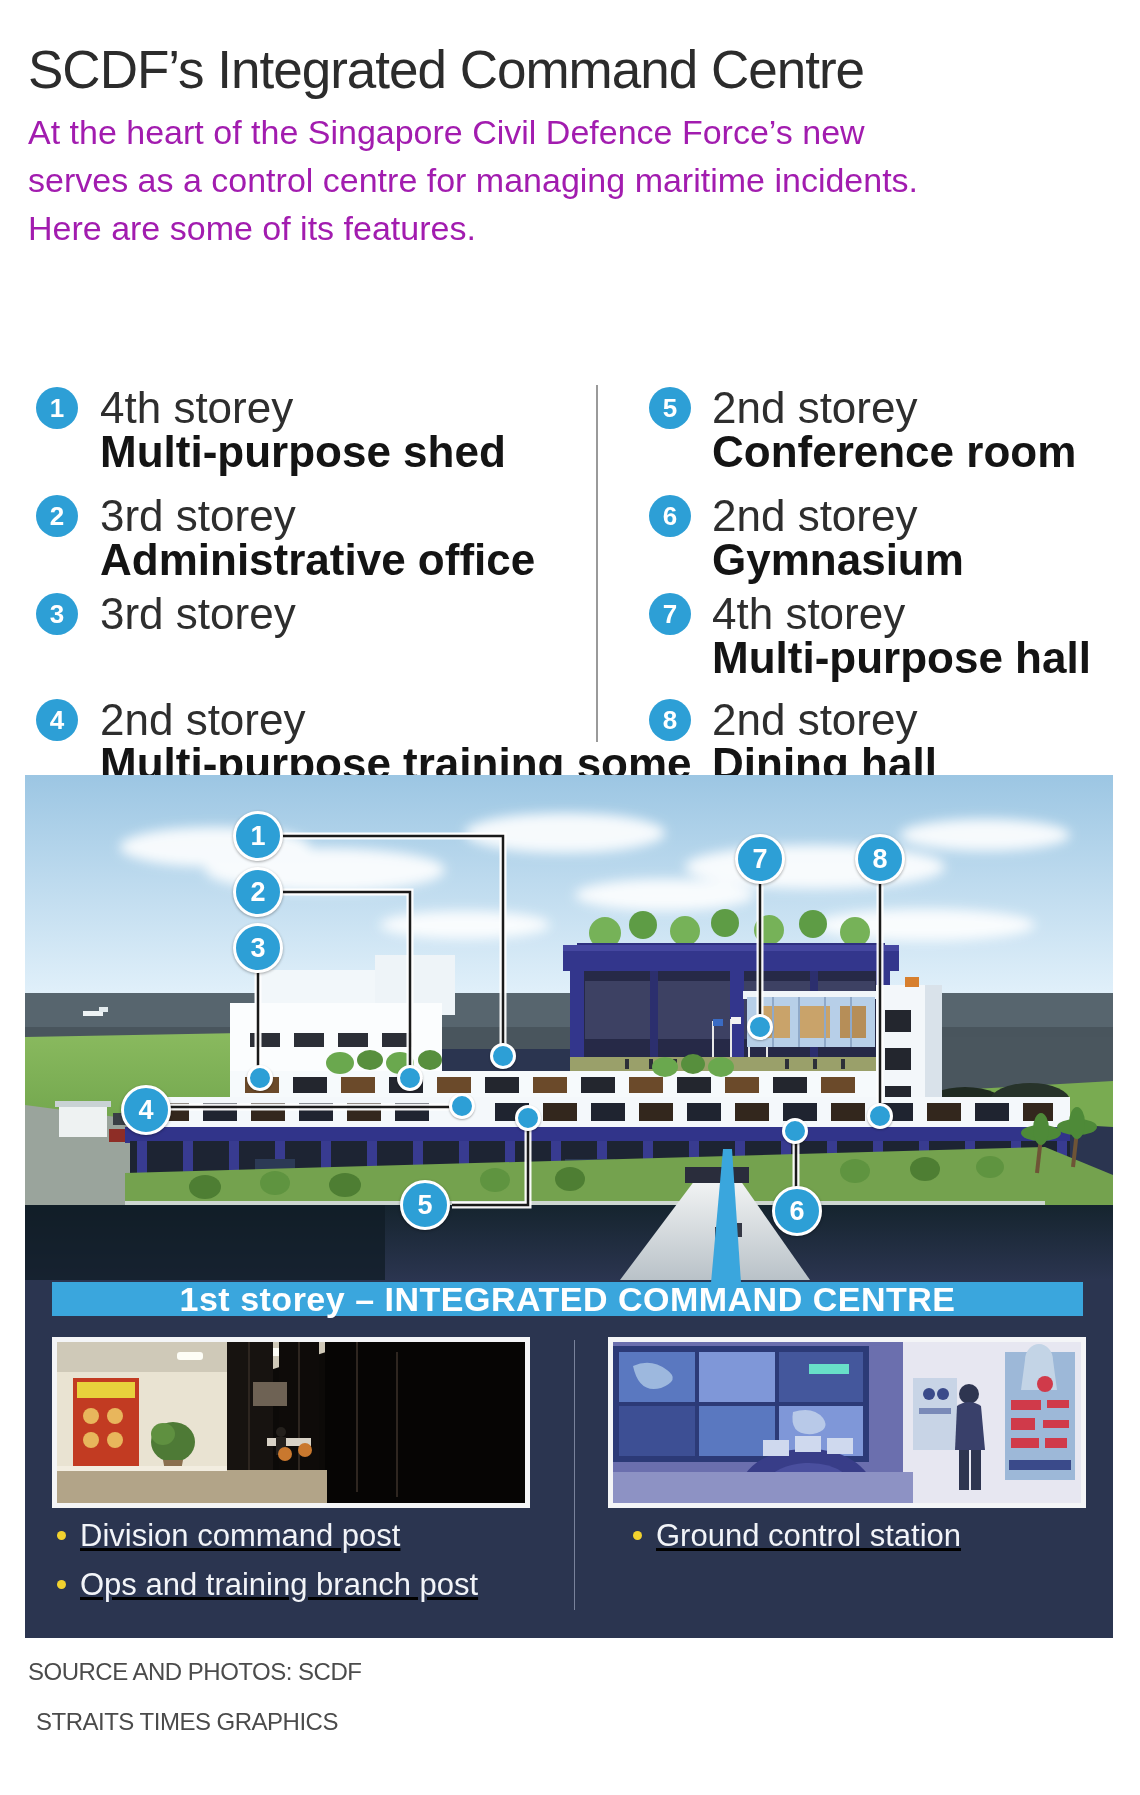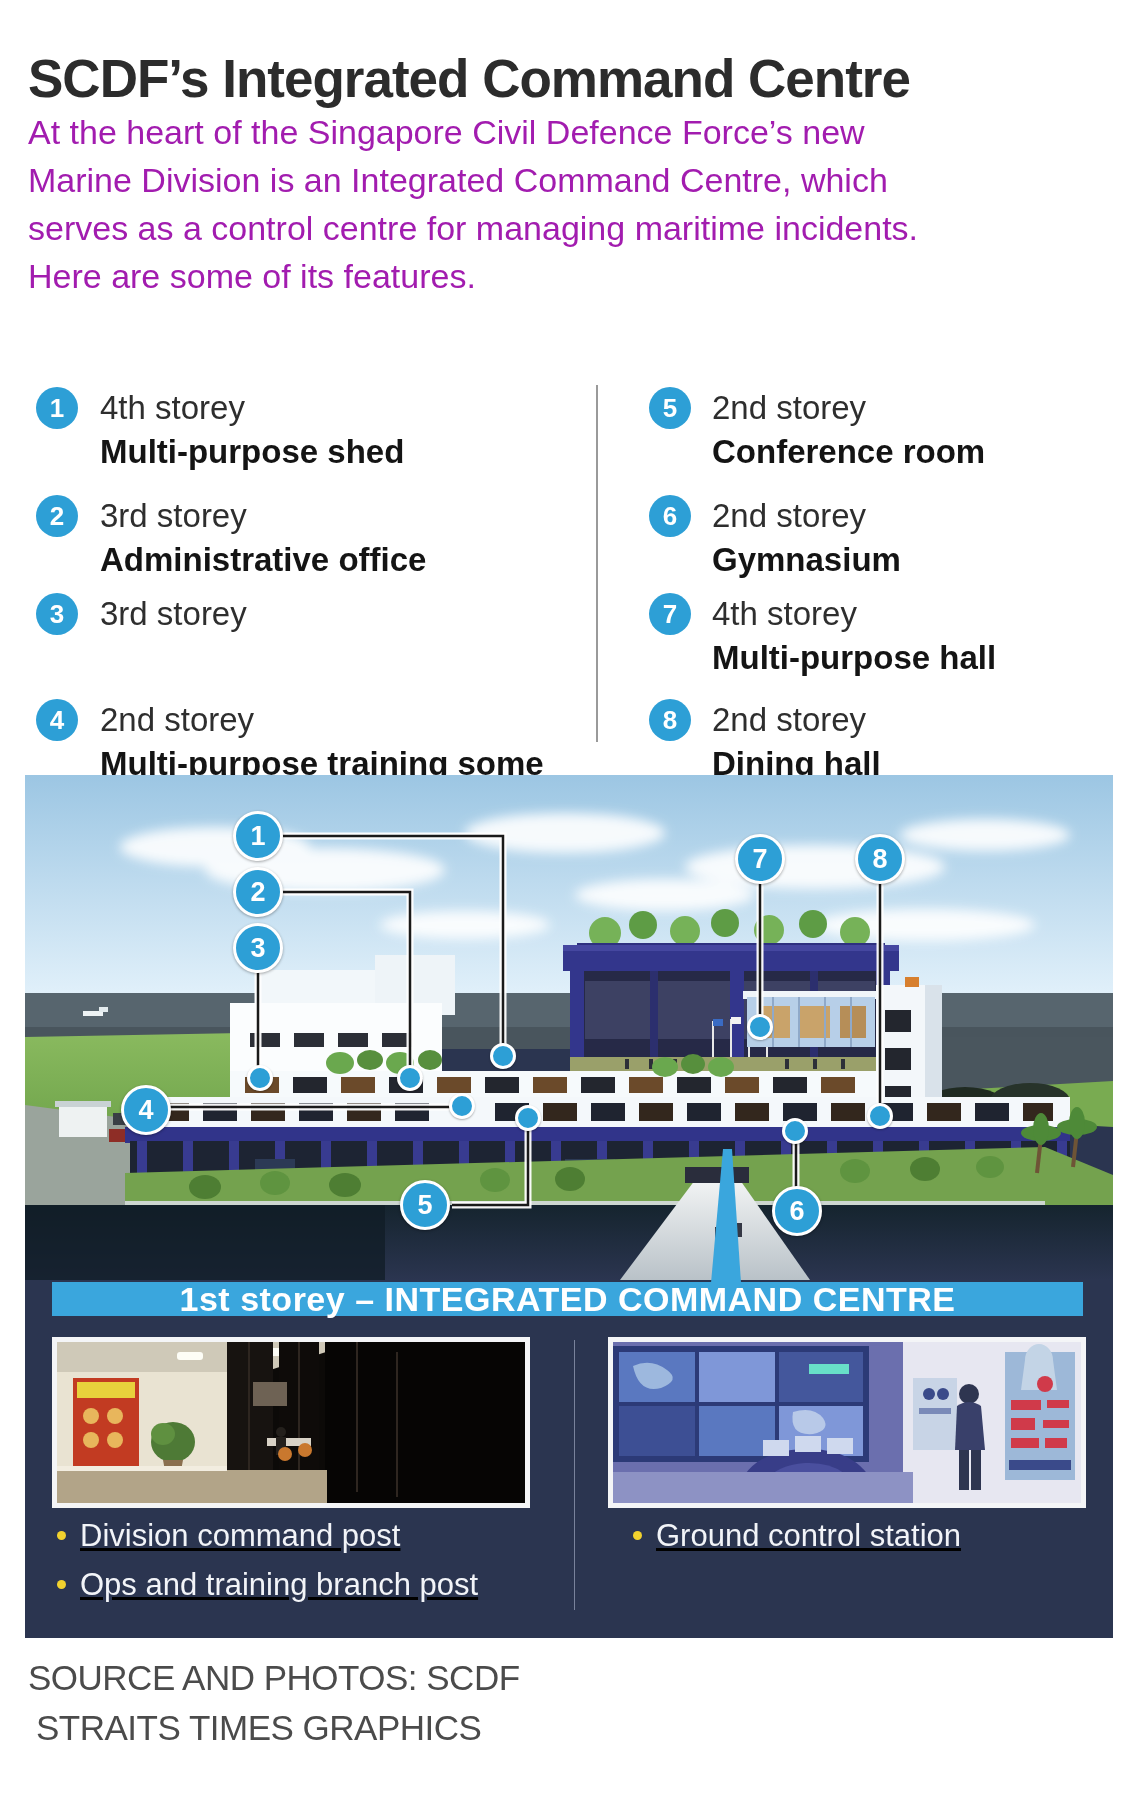--- a/index.html
+++ b/index.html
@@ -1,25 +1,25 @@
 <!DOCTYPE html>
 <html><head>
 <meta charset="utf-8">
 <style>
   html,body{margin:0;padding:0;background:#fff;}
   #page{position:relative;width:1140px;height:1795px;background:#ffffff;overflow:hidden;
         font-family:"Liberation Sans", sans-serif;}
   
-  .title{position:absolute;left:28px;top:48px;font-size:53px;font-weight:bold;
+  .title{position:absolute;left:28px;top:39px;font-size:53px;font-weight:normal;
          color:#2c2c2c;letter-spacing:-1px;}
   .intro{position:absolute;left:28px;top:108px;font-size:34px;line-height:48px;color:#a21caf;}
   .feat-circle{position:absolute;width:42px;height:42px;border-radius:50%;
        background:#2d9fd6;color:#fff;font-weight:bold;font-size:26px;
        display:flex;align-items:center;justify-content:center;}
-  .feat-text{position:absolute;line-height:44px;font-size:33px;color:#2e2e2e;white-space:nowrap;}
+  .feat-text{position:absolute;line-height:44px;font-size:44px;color:#2e2e2e;white-space:nowrap;}
   .feat-text .nm{font-weight:bold;color:#141414;}
   .col-divider{position:absolute;left:596px;top:385px;width:2px;height:357px;background:#9a9a9a;}
   
   #diagram{position:absolute;left:25px;top:775px;width:1088px;height:863px;background:#2b3550;}
   #render-svg{position:absolute;left:0;top:0;}
   #lines-svg{position:absolute;left:0;top:0;pointer-events:none;}
   .marker{position:absolute;width:44px;height:44px;border-radius:50%;background:#2d9fd6;
        border:3px solid #ffffff;box-shadow:0 1px 3px rgba(0,0,0,.35);
        color:#fff;font-weight:bold;font-size:27px;display:flex;align-items:center;justify-content:center;}
   .dot{position:absolute;width:20px;height:20px;border-radius:50%;background:#2d9fd6;
@@ -29,32 +29,31 @@
        display:flex;align-items:center;justify-content:center;white-space:nowrap;}
   .photo{position:absolute;top:562px;width:468px;height:161px;border:5px solid #f4f5f7;
        overflow:hidden;background:#111;}
   .photo.left{left:27px;} .photo.right{left:583px;}
   .caption-divider{position:absolute;left:549px;top:565px;width:1px;height:270px;background:#79829b;}
   .cap-group{position:absolute;top:736px;text-decoration:underline;}
   .cap-group.left{left:32px;} .cap-group.right{left:608px;}
   .cap-line{display:flex;align-items:center;height:49px;font-size:31px;color:#f2f4f8;white-space:nowrap;}
   .cap-bullet{width:9px;height:9px;border-radius:50%;background:#f2d22e;margin-right:14px;flex:0 0 auto;}
   
-  .footer-line{position:absolute;left:28px;font-size:35px;color:#4b4b4b;letter-spacing:-.5px;}
+  .footer-line{position:absolute;left:28px;font-size:24px;color:#4b4b4b;letter-spacing:-.5px;}
   .fl1{top:1658px;} .fl2{top:1708px;margin-left:8px;}
 </style>
 </head>
 <body>
 
 <div id="page">
 
   <div class="title">SCDF’s Integrated Command Centre</div>
   <div class="intro">
     <div>At the heart of the Singapore Civil Defence Force’s new</div>
-    <div>Marine Division is an Integrated Command Centre, which</div>
     <div>serves as a control centre for managing maritime incidents.</div>
     <div>Here are some of its features.</div>
   </div>
 
   <div class="feat-circle" style="left:36px;top:387px;">1</div>
   <div class="feat-text" style="left:100px;top:386px;">
     <div>4th storey</div>
     <div class="nm">Multi-purpose shed</div>
   </div>
   <div class="feat-circle" style="left:36px;top:495px;">2</div>

